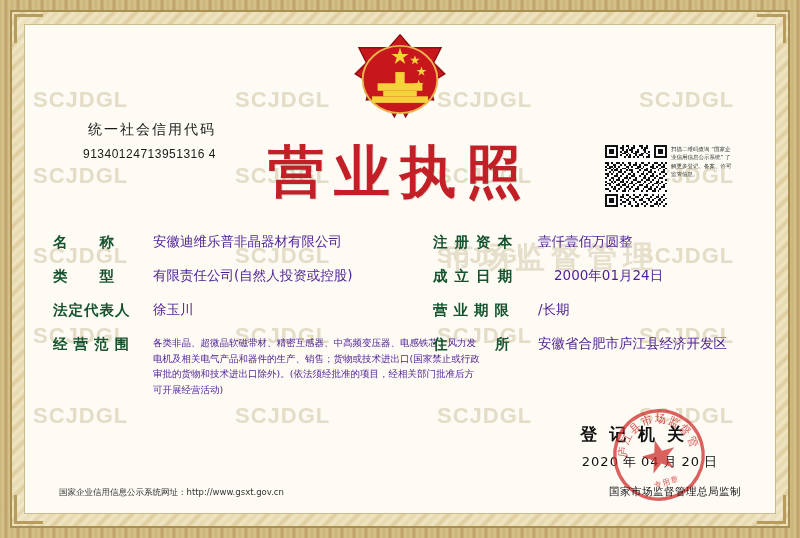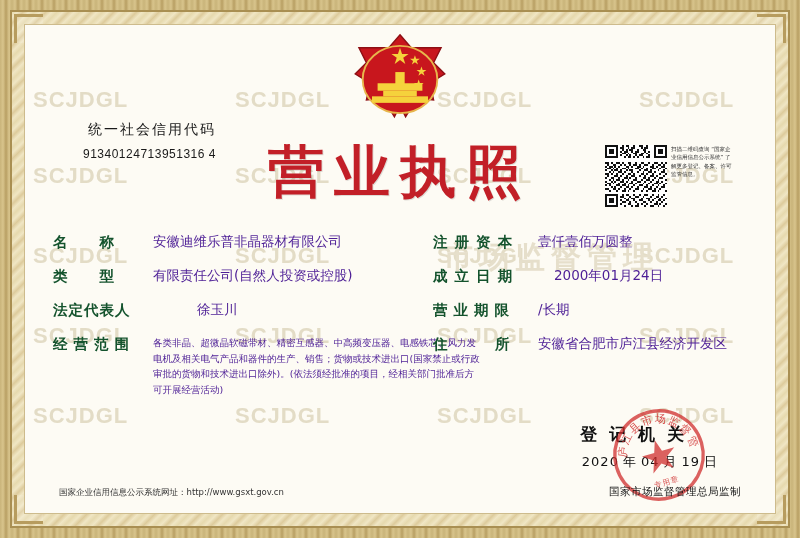--- a/index.html
+++ b/index.html
@@ -586,21 +586,21 @@
       <div class="row" style="left:28px; top:0px;">
         <div class="flabel sp0" style="width:100px;">名　　称</div>
         <div class="fvalue">安徽迪维乐普非晶器材有限公司</div>
       </div>
 
       <div class="row" style="left:28px; top:34px;">
         <div class="flabel sp0" style="width:100px;">类　　型</div>
         <div class="fvalue">有限责任公司(自然人投资或控股)</div>
       </div>
 
-      <div class="row" style="left:28px; top:68px;gap:44px;">
+      <div class="row" style="left:28px; top:68px;">
         <div class="flabel sp0" style="width:100px;">法定代表人</div>
         <div class="fvalue">徐玉川</div>
       </div>
 
       <div class="row" style="left:28px; top:102px;">
         <div class="flabel sp3" style="width:100px;">经营范围</div>
         <div class="fvalue small">各类非晶、超微晶软磁带材、精密互感器、中高频变压器、电感铁芯、风力发电机及相关电气产品和器件的生产、销售；货物或技术进出口(国家禁止或行政审批的货物和技术进出口除外)。(依法须经批准的项目，经相关部门批准后方可开展经营活动)</div>
       </div>
 
       <div class="row" style="left:408px; top:0px;">
@@ -620,21 +620,21 @@
 
       <div class="row" style="left:408px; top:102px;">
         <div class="flabel sp0" style="width:105px;">住　　　所</div>
         <div class="fvalue">安徽省合肥市庐江县经济开发区</div>
       </div>
     </div>
 
     <div class="reg-org">登 记 机 关</div>
 
     <div class="date-line">
-      <span>2020</span><span>年</span><span>04</span><span>月</span><span>19</span><span>日</span>
+      <span>2020</span><span>年</span><span>04</span><span>月</span><span>20</span><span>日</span>
     </div>
 
     <div class="seal">
       <svg viewBox="0 0 100 100" width="96" height="96" aria-hidden="true">
         <circle cx="50" cy="50" r="46" fill="none" stroke="#cf2b2b" stroke-width="3.5" opacity="0.9"></circle>
         <path id="sealArc" d="M 50,50 m -34,0 a 34,34 0 1,1 68,0" fill="none" stroke="none"></path>
         <text font-family="DejaVu Sans, sans-serif" font-size="11.5" fill="#cf2b2b" letter-spacing="1.5">
           <textPath href="#sealArc" startOffset="6%">庐江县市场监督管理局</textPath>
         </text>
         <polygon points="50,34 54.2,46.6 67.5,46.6 56.7,54.4 60.9,67 50,59.2 39.1,67 43.3,54.4 32.5,46.6 45.8,46.6" fill="#cf2b2b" opacity="0.9"></polygon>

